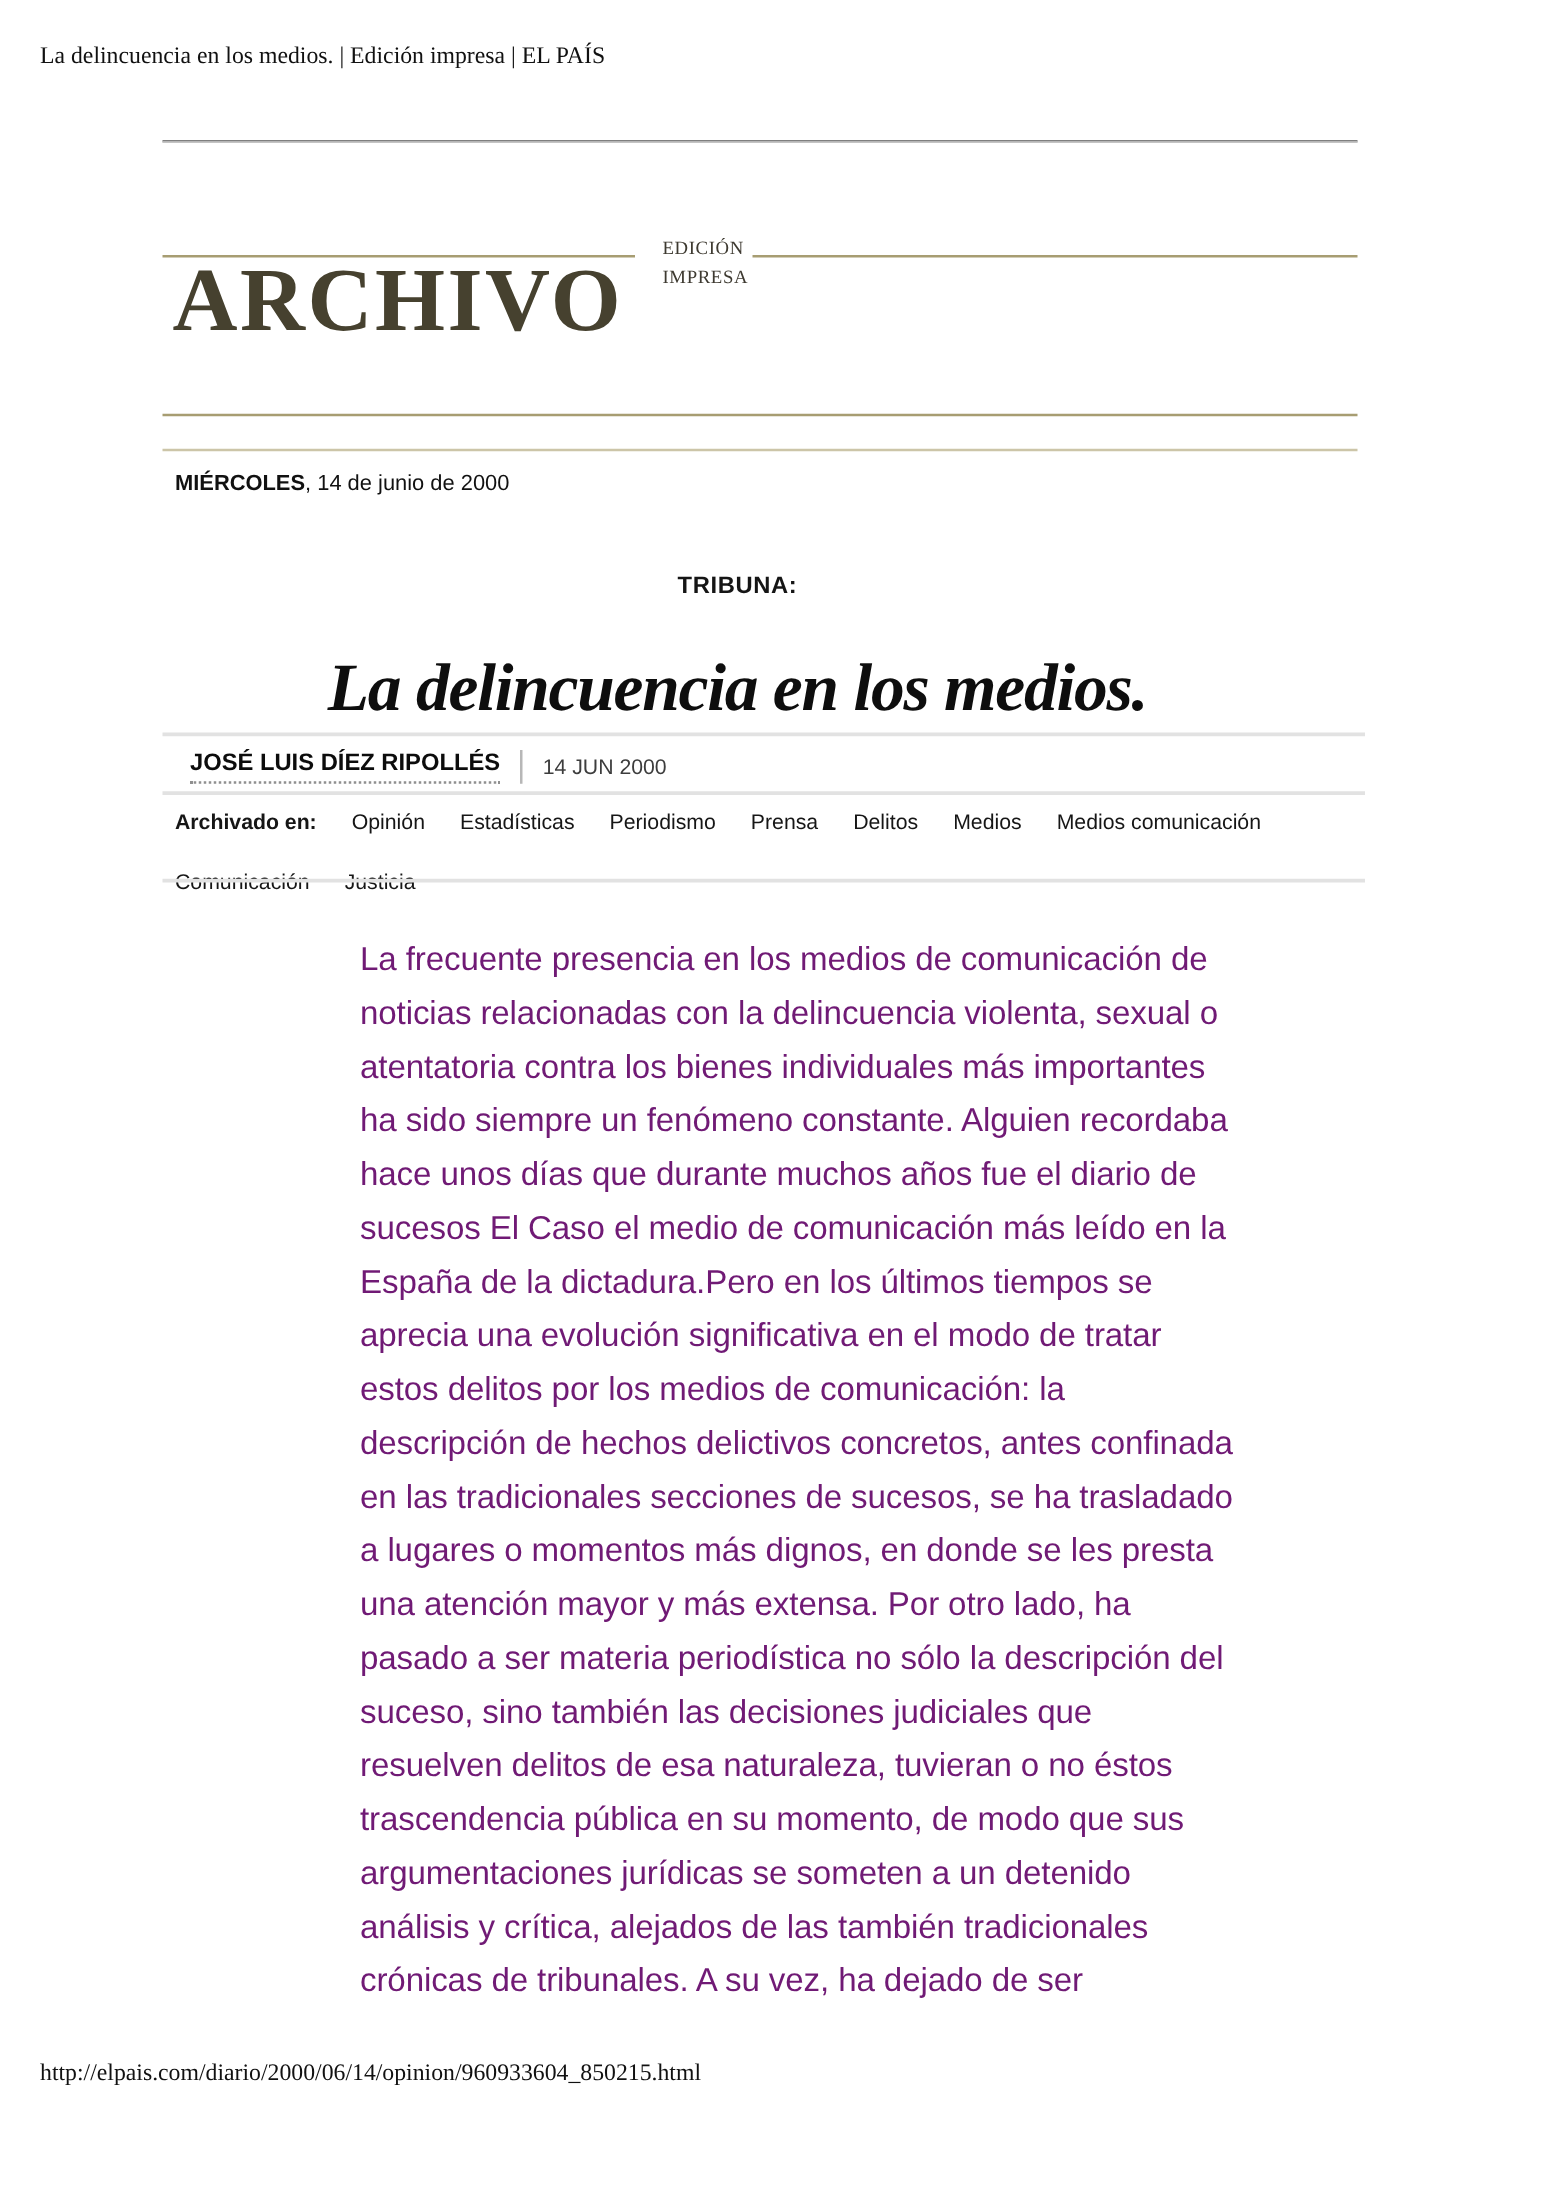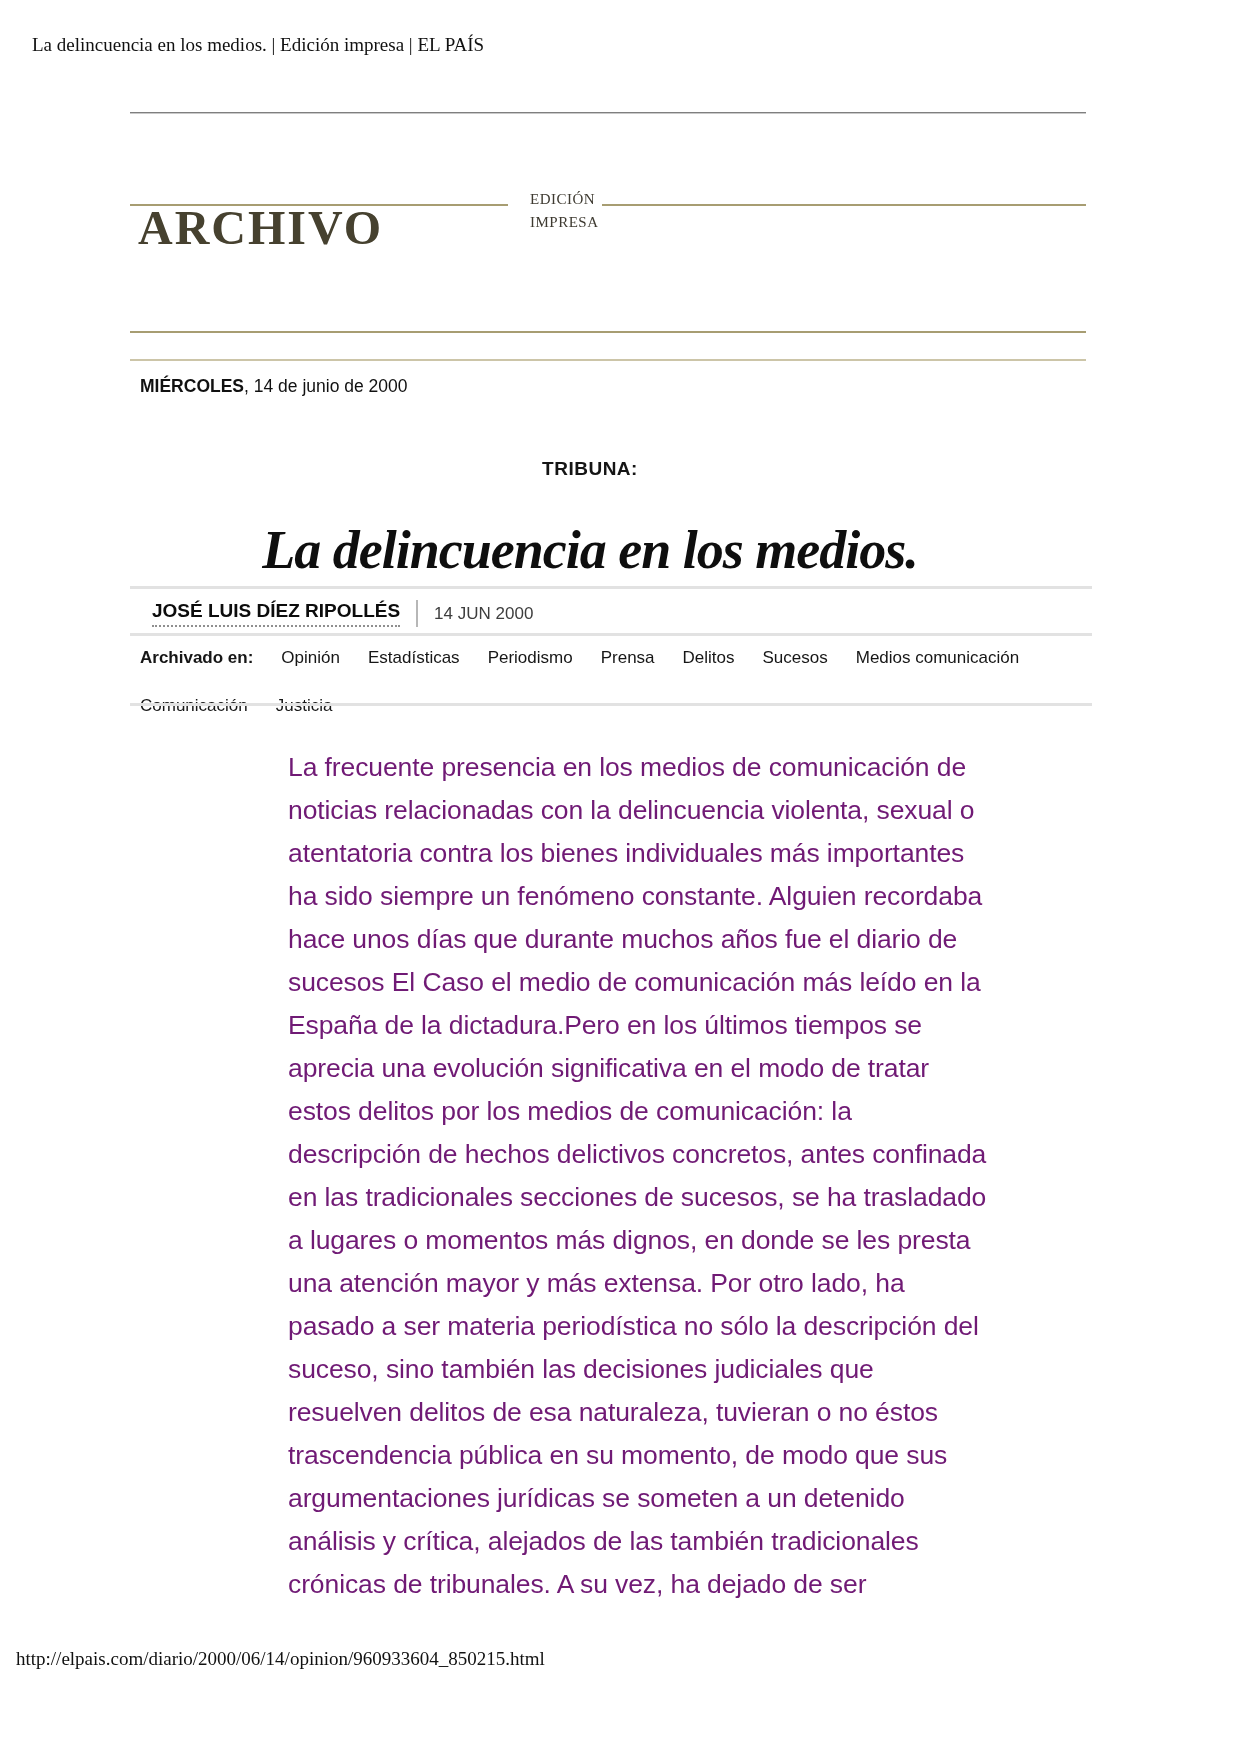--- a/index.html
+++ b/index.html
@@ -17,21 +17,21 @@
   .print-header {
     position: absolute;
     left: 32px; top: 34px;
     font-family: "Liberation Serif", serif;
     font-size: 19px;
     color: #111;
     white-space: nowrap;
   }
   .print-footer {
     position: absolute;
-    left: 16px; top: 1648px;
+    left: 32px; top: 1648px;
     font-family: "Liberation Serif", serif;
     font-size: 19px;
     color: #111;
     white-space: nowrap;
   }
 
   
   .masthead {
     position: absolute;
     left: 130px; top: 100px;
@@ -64,21 +64,21 @@
     font-family: "Liberation Serif", serif;
     font-size: 15px;
     letter-spacing: 0.5px;
     color: #3e3a31;
     line-height: 23px;
   }
   .section-name {
     position: absolute; left: 8px; top: 104px;
     font-family: "Liberation Serif", serif;
     font-weight: 700;
-    font-size: 48px;
+    font-size: 72px;
     letter-spacing: 2px;
     color: #46412f;
     line-height: 1;
   }
   .khaki-line1 {
     position: absolute; left: 0; right: 0; top: 231px;
     height: 2px; background: #a79d72;
   }
   .khaki-line2 {
     position: absolute; left: 0; right: 0; top: 259px;
@@ -189,21 +189,21 @@
 </div>
 <div class="rule-light rule-b"></div>
 
 <div class="tags">
   <span class="tags-label">Archivado en:</span>
   <span class="tag">Opinión</span>
   <span class="tag">Estadísticas</span>
   <span class="tag">Periodismo</span>
   <span class="tag">Prensa</span>
   <span class="tag">Delitos</span>
-  <span class="tag">Sucesos</span>
+  <span class="tag">Medios</span>
   <span class="tag">Medios comunicación</span>
   <span class="tag">Comunicación</span>
   <span class="tag">Justicia</span>
 </div>
 <div class="rule-light rule-c"></div>
 
 <div class="article-body">La frecuente presencia en los medios de comunicación de
 noticias relacionadas con la delincuencia violenta, sexual o
 atentatoria contra los bienes individuales más importantes
 ha sido siempre un fenómeno constante. Alguien recordaba

